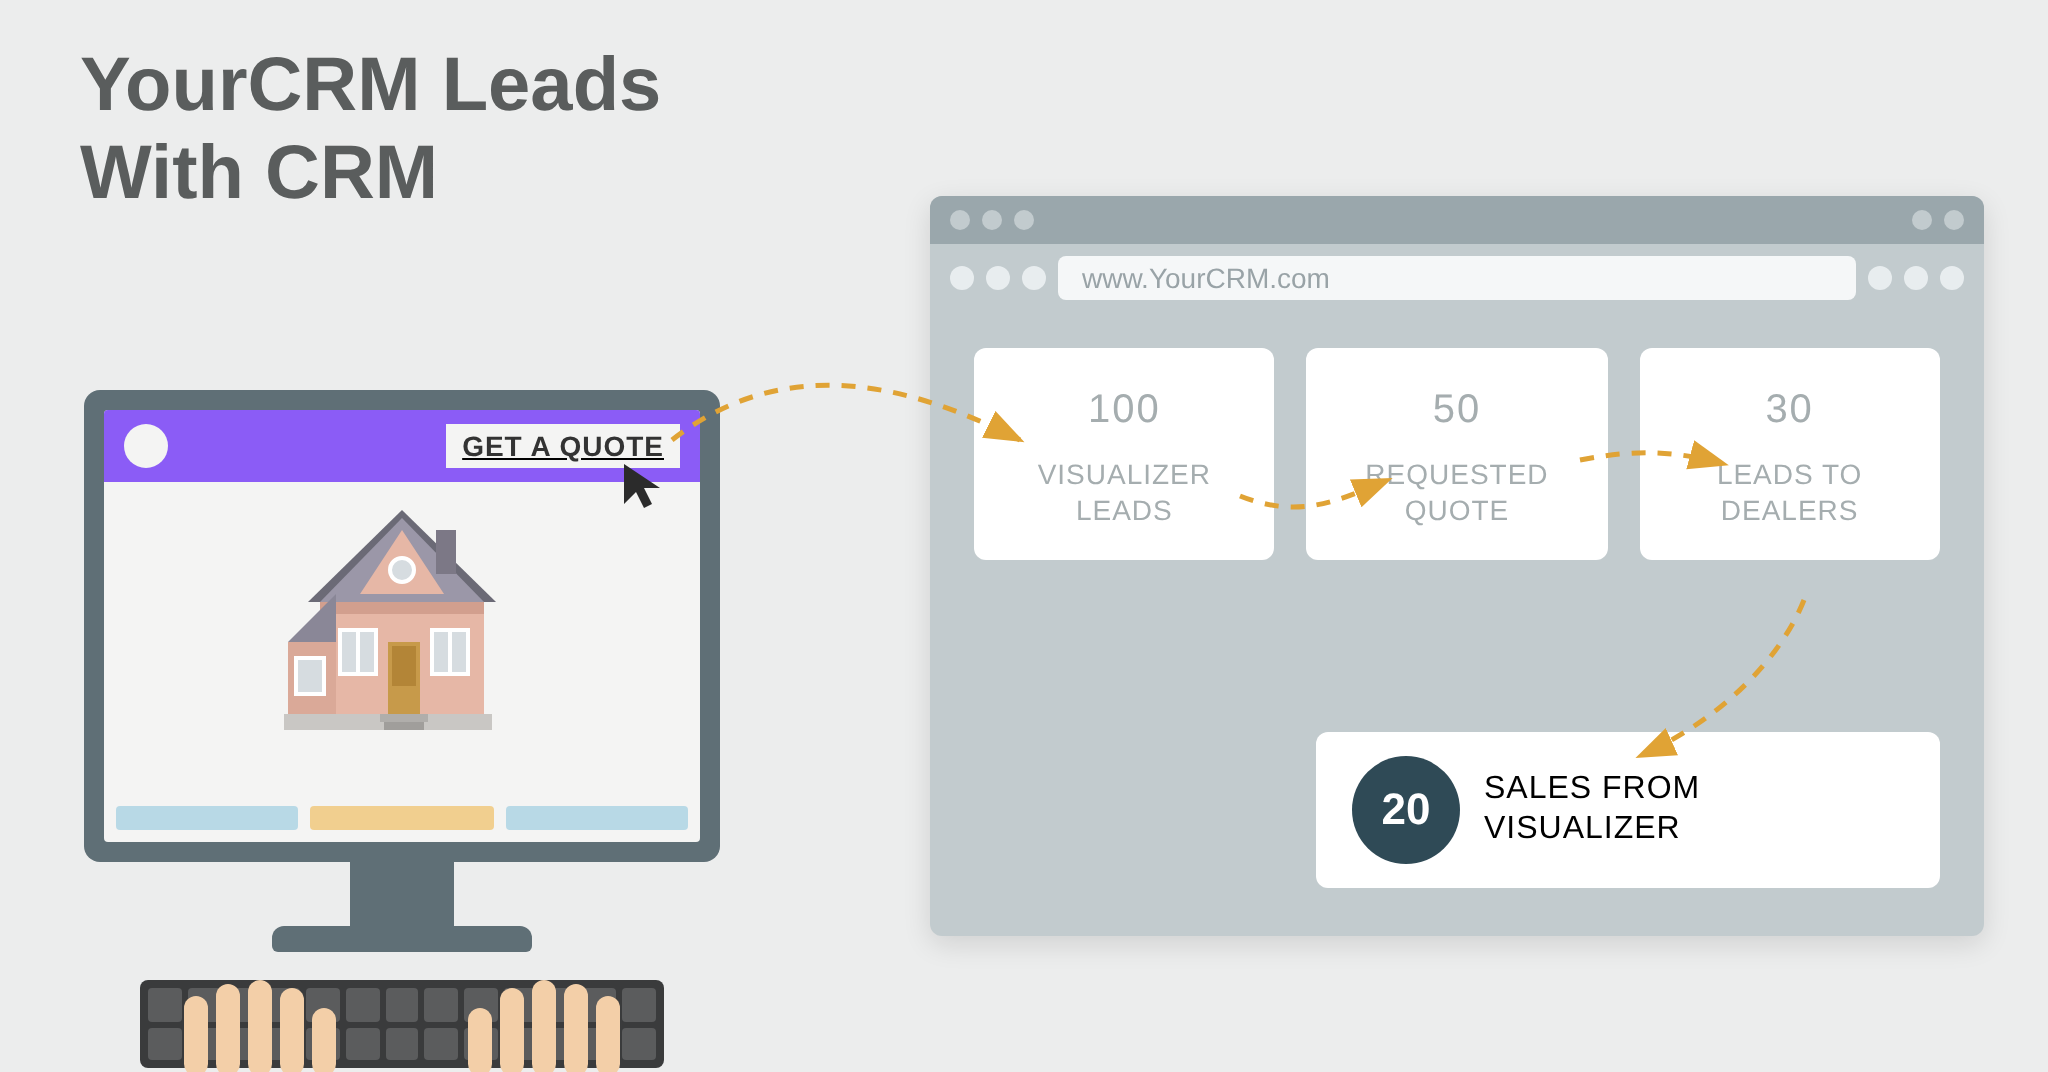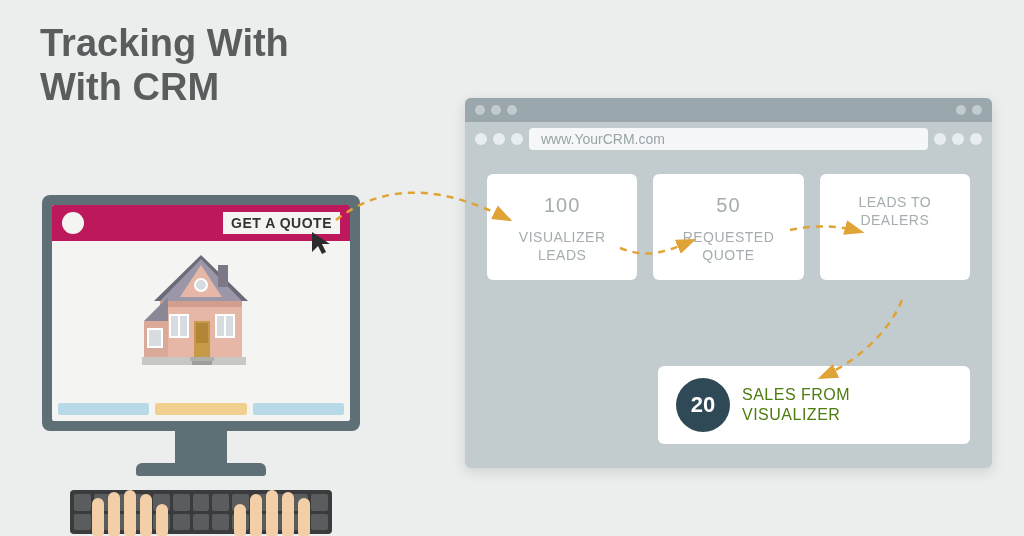--- a/index.html
+++ b/index.html
@@ -38,25 +38,26 @@
   .monitor-screen {
     width: 100%;
     height: 100%;
     background: #f4f4f3;
     border-radius: 2px;
     position: relative;
     overflow: hidden;
   }
   .screen-header {
     height: 36px;
-    background: #be185d;
+    background: #8b5cf6;
     display: flex;
     align-items: center;
     justify-content: space-between;
     padding: 0 10px;
+    text-decoration: underline;
   }
   .screen-header-circle {
     width: 22px; height: 22px; border-radius: 50%; background: #f4f4f3;
   }
   .quote-btn {
     background: #f4f4f3;
     padding: 3px 8px;
     font-size: 14px;
     font-weight: 700;
     letter-spacing: 0.5px;
@@ -209,39 +210,39 @@
     gap: 12px;
   }
   .sales-badge {
     width: 54px; height: 54px; border-radius: 50%;
     background: #2f4a56;
     color: #fff;
     display: flex; align-items: center; justify-content: center;
     font-size: 22px; font-weight: 600;
   }
   .sales-label {
-    color: #4d7c0f;
+    color: #000000;
     font-size: 16px;
     line-height: 1.25;
     letter-spacing: 0.5px;
   }
 
   
   svg.arrows {
     position: absolute;
     left: 0; top: 0;
     width: 1024px; height: 536px;
     pointer-events: none;
   }
 </style>
 </head>
 <body>
 
 <div class="title">
-  <span>Tracking With</span><br>
+  <span>YourCRM Leads</span><br>
   <span>With CRM</span>
 </div>
 
 <div class="monitor">
   <div class="monitor-frame">
     <div class="monitor-screen">
       <div class="screen-header">
         <div class="screen-header-circle"></div>
         <div class="quote-btn">
           <span>GET A QUOTE</span>
@@ -371,20 +372,21 @@
         </div>
       </div>
       <div class="card">
         <div class="card-num">50</div>
         <div class="card-label">
           <span>REQUESTED</span><br>
           <span>QUOTE</span>
         </div>
       </div>
       <div class="card">
+        <div class="card-num">30</div>
         <div class="card-label">
           <span>LEADS TO</span><br>
           <span>DEALERS</span>
         </div>
       </div>
     </div>
     <div class="sales-card">
       <div class="sales-badge">
         <span>20</span>
       </div>

